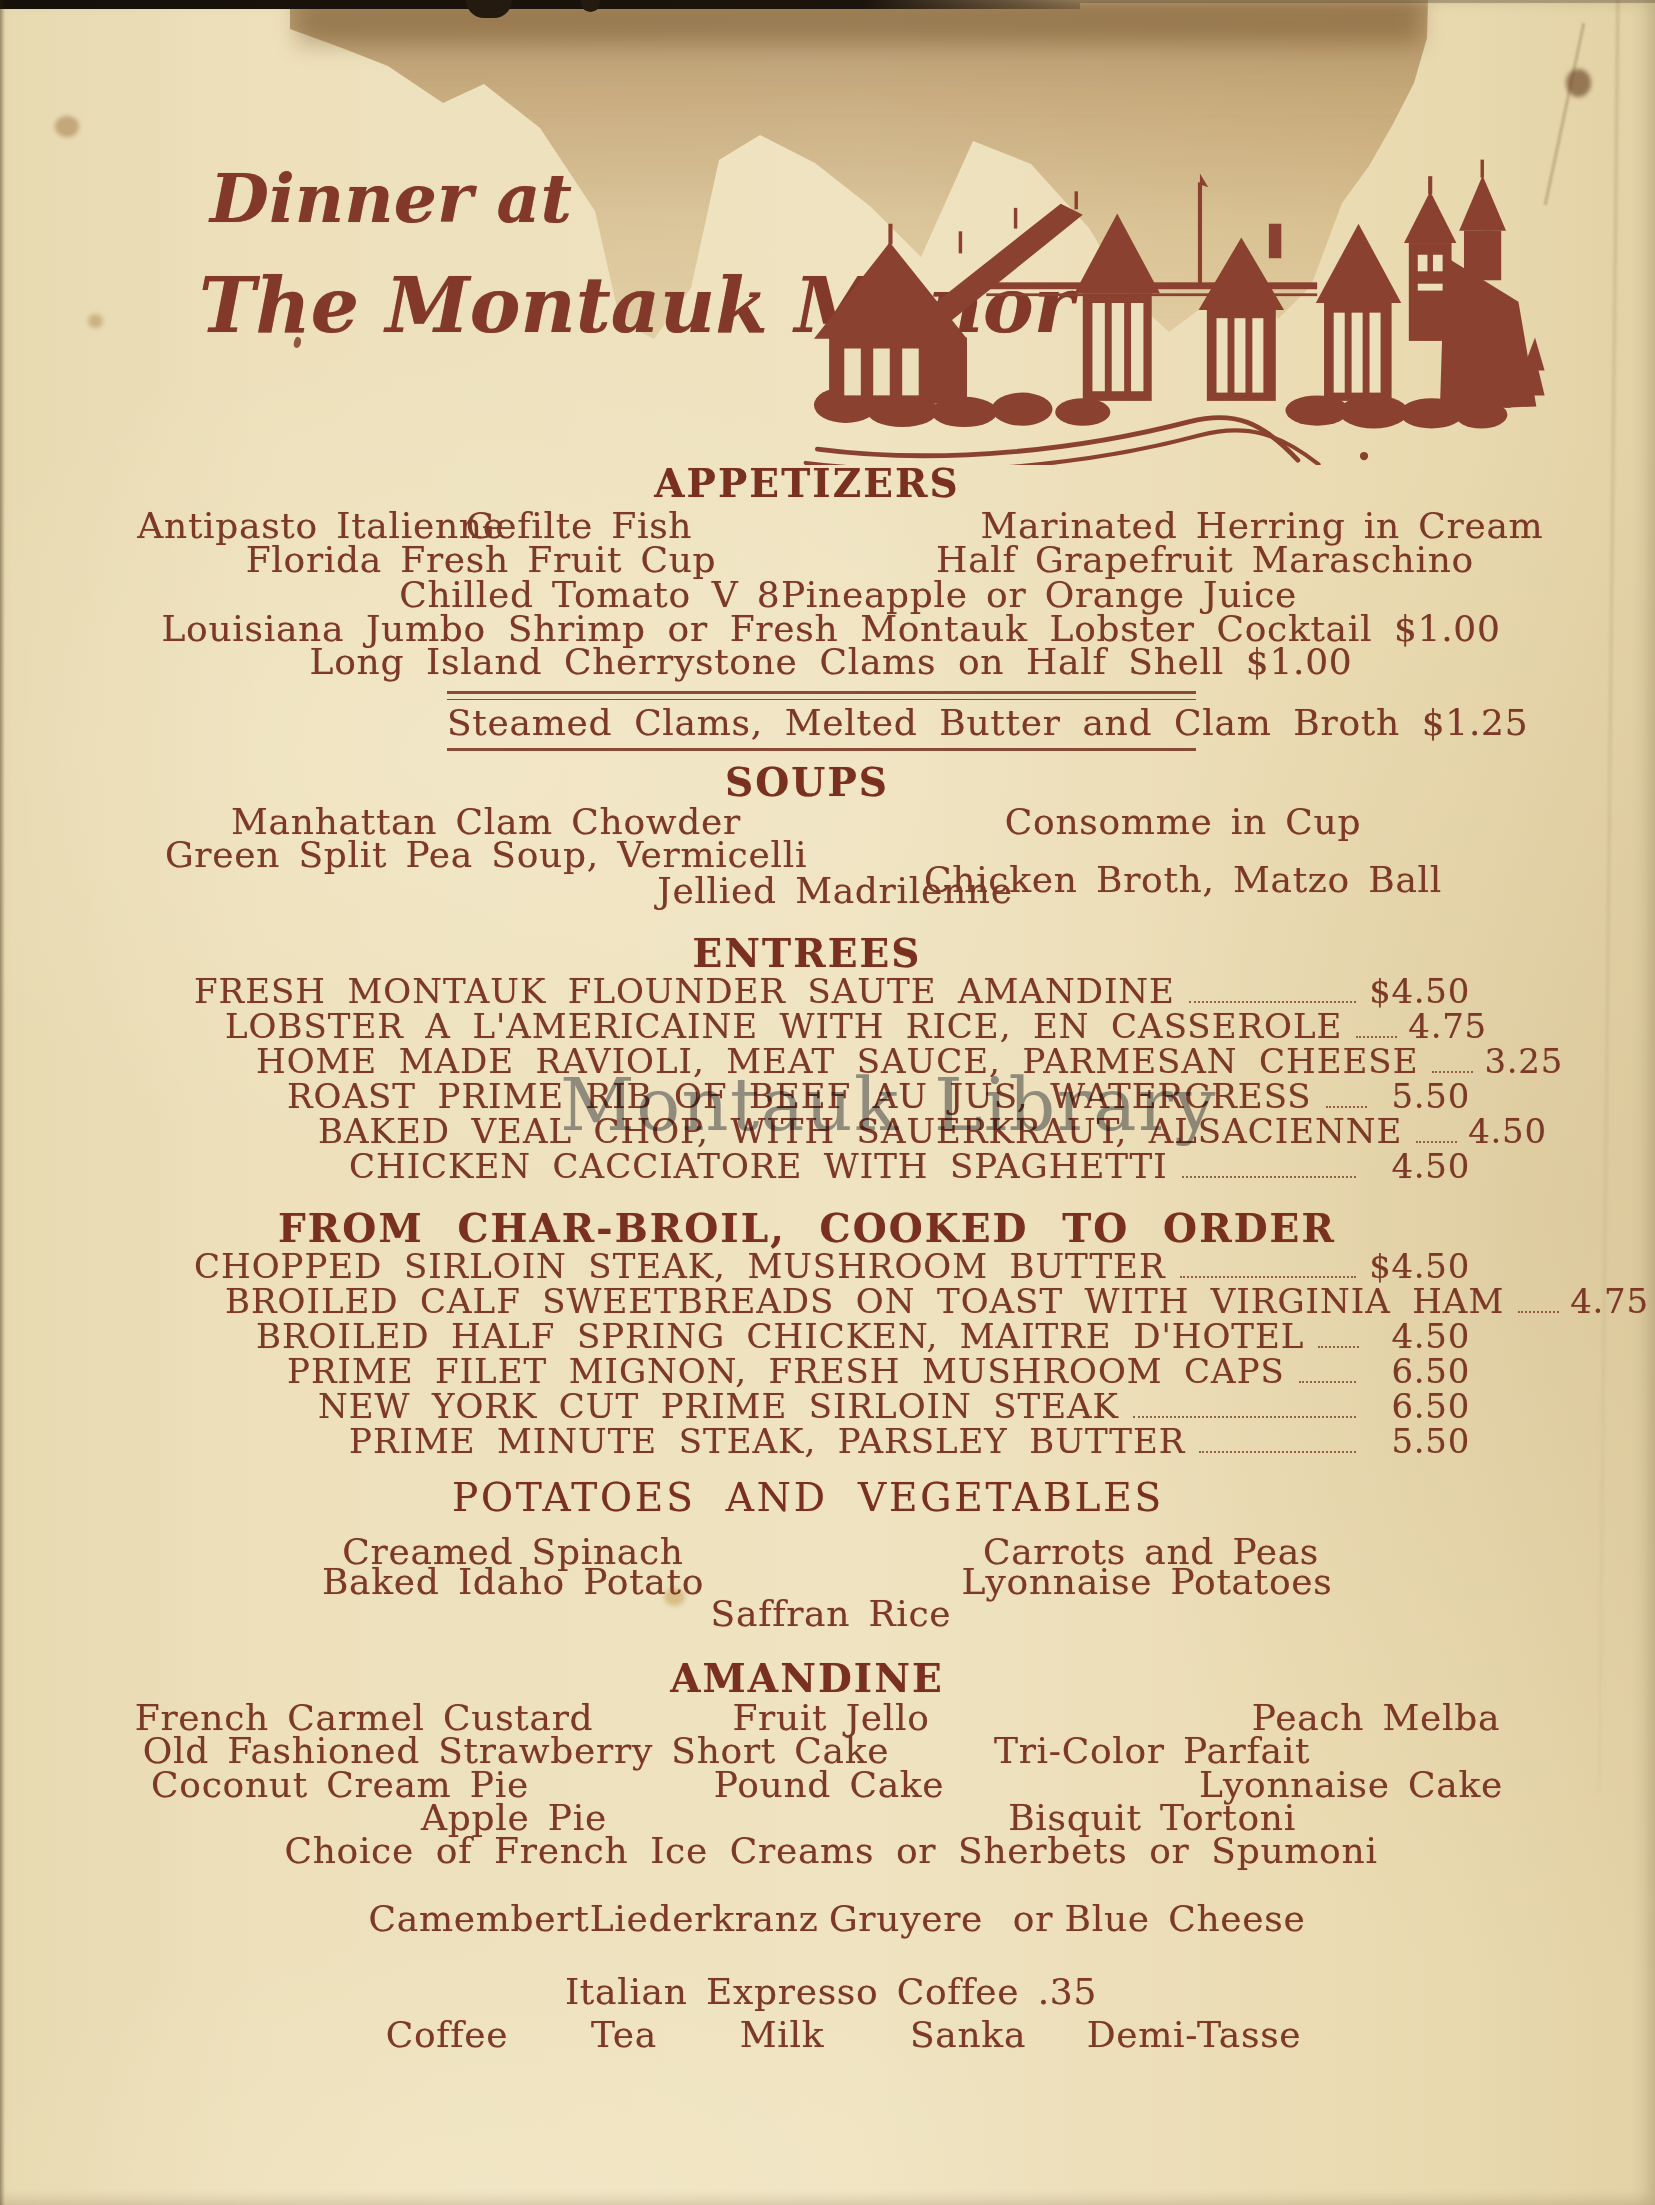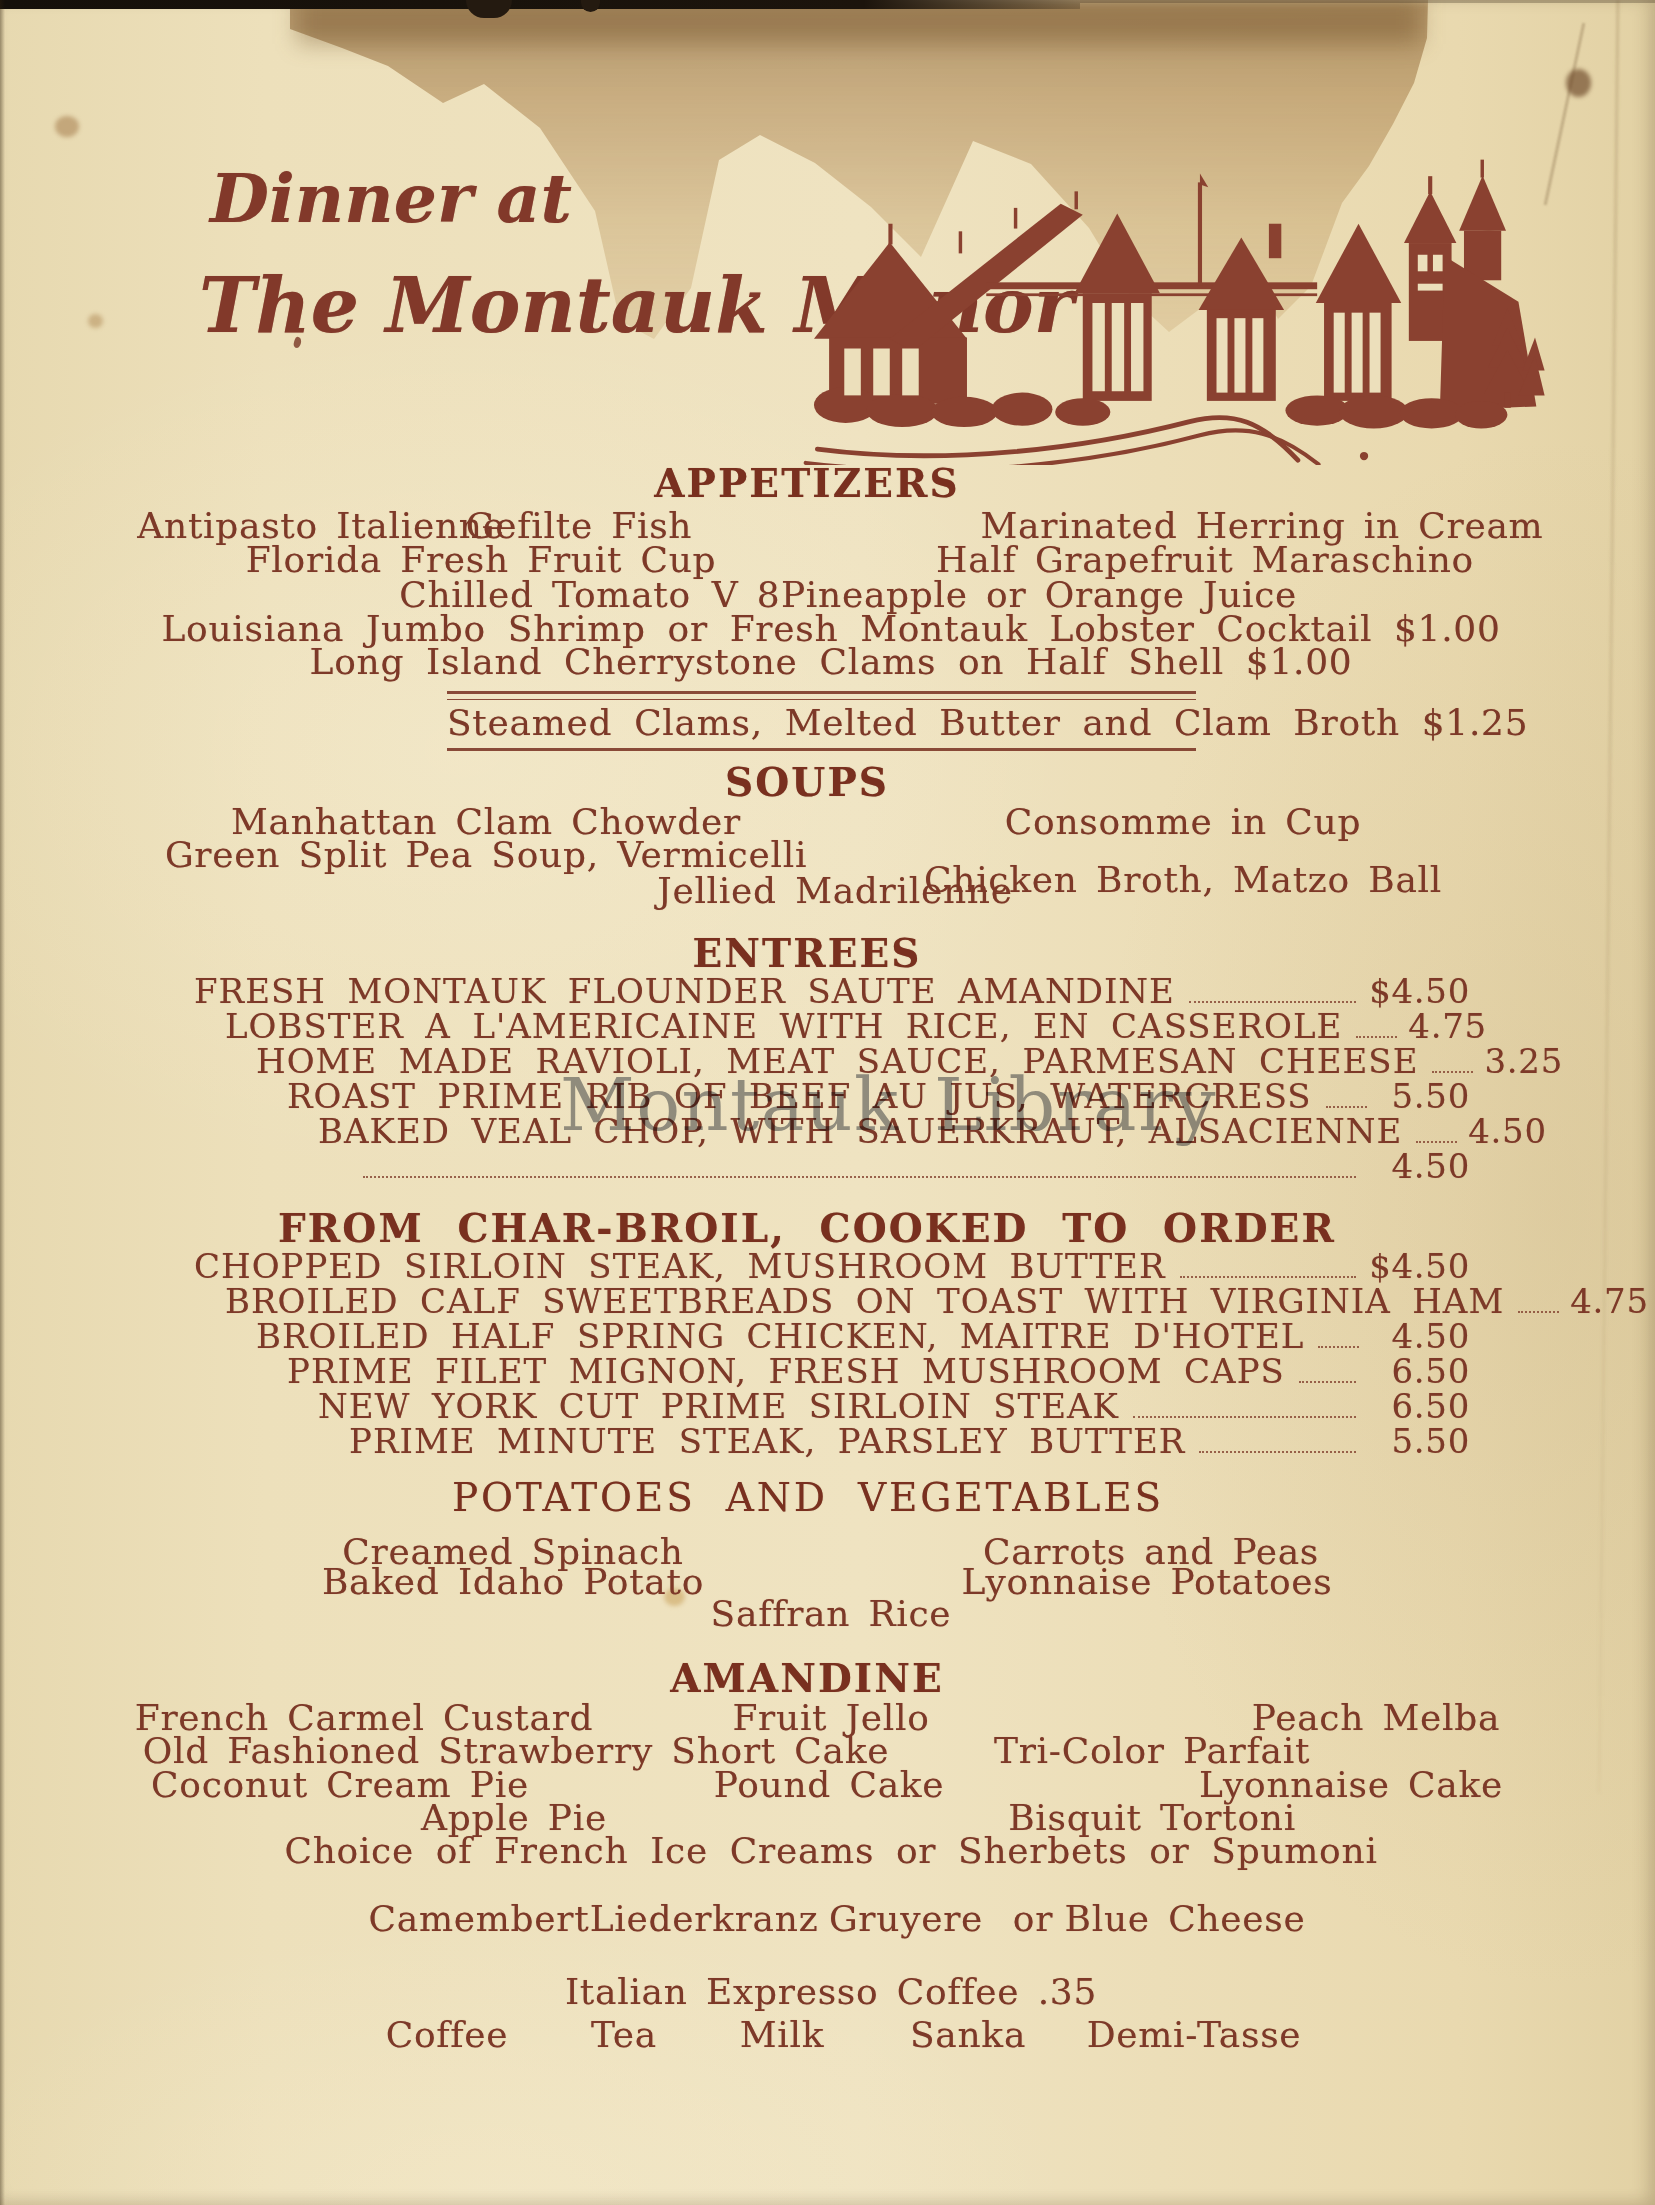--- a/index.html
+++ b/index.html
@@ -262,20 +262,21 @@
           <span class="pname">ROAST PRIME RIB OF BEEF AU JUS, WATERCRESS</span>
           <span class="leader"></span>
           <span class="pprice">5.50</span>
         </div>
       <div class="prow" style="padding-left:124px">
           <span class="pname">BAKED VEAL CHOP, WITH SAUERKRAUT, ALSACIENNE</span>
           <span class="leader"></span>
           <span class="pprice">4.50</span>
         </div>
       <div class="prow" style="padding-left:155px">
+          <span class="pname">CHICKEN CACCIATORE WITH SPAGHETTI</span>
           <span class="leader"></span>
           <span class="pprice">4.50</span>
         </div>
     </div>
 
     <div class="abs watermark" style="left:560px;top:1068px;">Montauk Library</div>
 
     <div class="abs cx hdr hdr-wide" style="left:807px;top:1209px;">FROM CHAR-BROIL, COOKED TO ORDER</div>
     <div class="priced" style="top:1249px;">
       <div class="prow" style="padding-left:0px">

